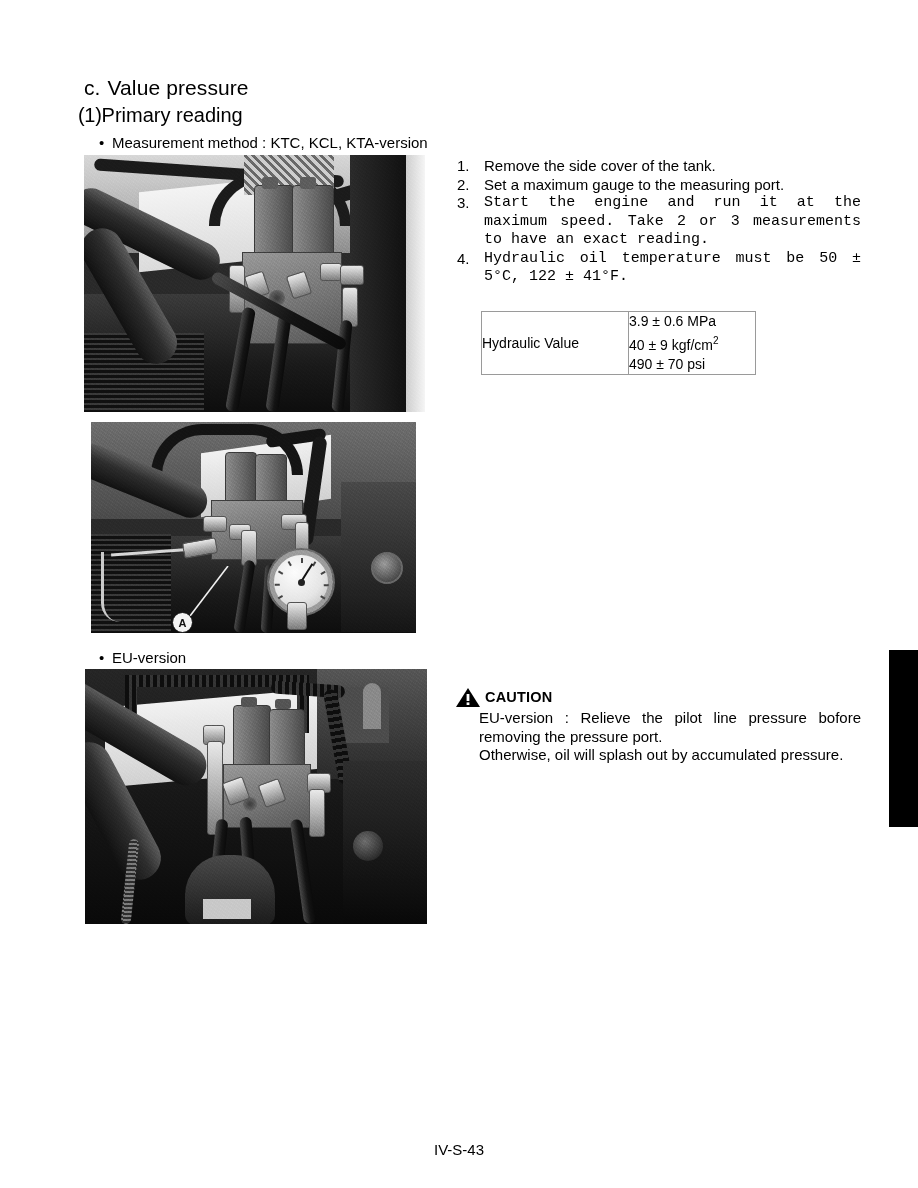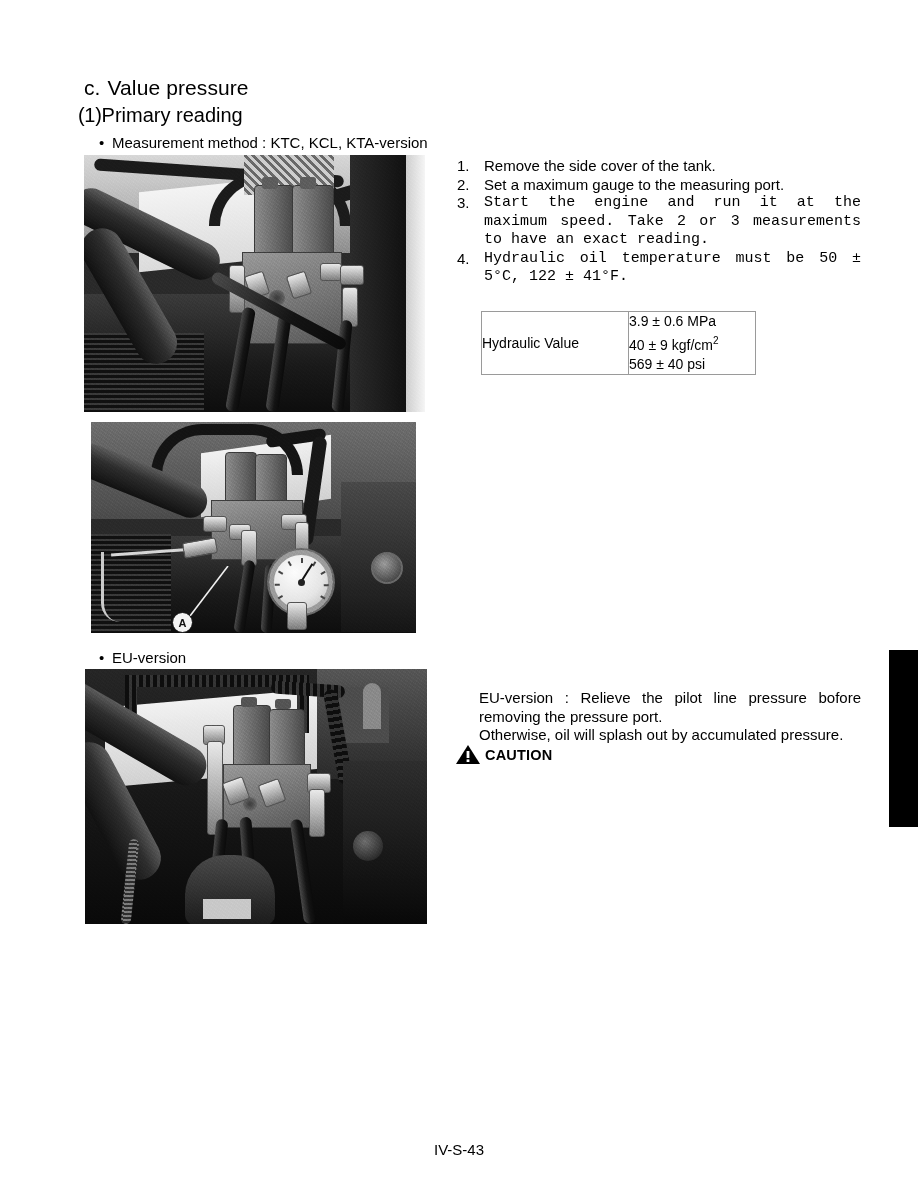--- a/index.html
+++ b/index.html
@@ -453,36 +453,36 @@
   </div>
 </div>
 
 <table id="reference-table">
   <tbody>
       <tr>
     <td id="ref-label-cell">Hydraulic Value</td>
     <td id="ref-values-cell">
       <div class="vline"><span>3.9 ± 0.6 MPa</span></div>
       <div class="vline"><span>40 ± 9 kgf/cm</span><sup>2</sup></div>
-      <div class="vline"><span>569 ± 40 psi</span></div>
+      <div class="vline"><span>490 ± 70 psi</span></div>
     </td>
   </tr>
 </tbody>
   </table>
 
 <div id="caution-block">
-  <div id="caution-body">
-    <p class="just">EU-version : Relieve the pilot line pressure bofore removing the pressure port.</p>
-    <p class="just">Otherwise, oil will splash out by accumulated pressure.</p>
-  </div>
   <div id="caution-head">
     <svg id="caution-icon" viewBox="0 0 24 19">
       <polygon points="12,0 24,19 0,19" fill="#000000"></polygon>
       <rect x="10.6" y="6" width="2.8" height="7" fill="#ffffff"></rect>
       <rect x="10.6" y="14.4" width="2.8" height="2.6" fill="#ffffff"></rect>
     </svg>
     <span id="caution-title">CAUTION</span>
   </div>
+  <div id="caution-body">
+    <p class="just">EU-version : Relieve the pilot line pressure bofore removing the pressure port.</p>
+    <p class="just">Otherwise, oil will splash out by accumulated pressure.</p>
+  </div>
 </div>
 
 <div id="tab-marker"></div>
 
 <div id="page-footer">IV-S-43</div>
 
 </body></html>

